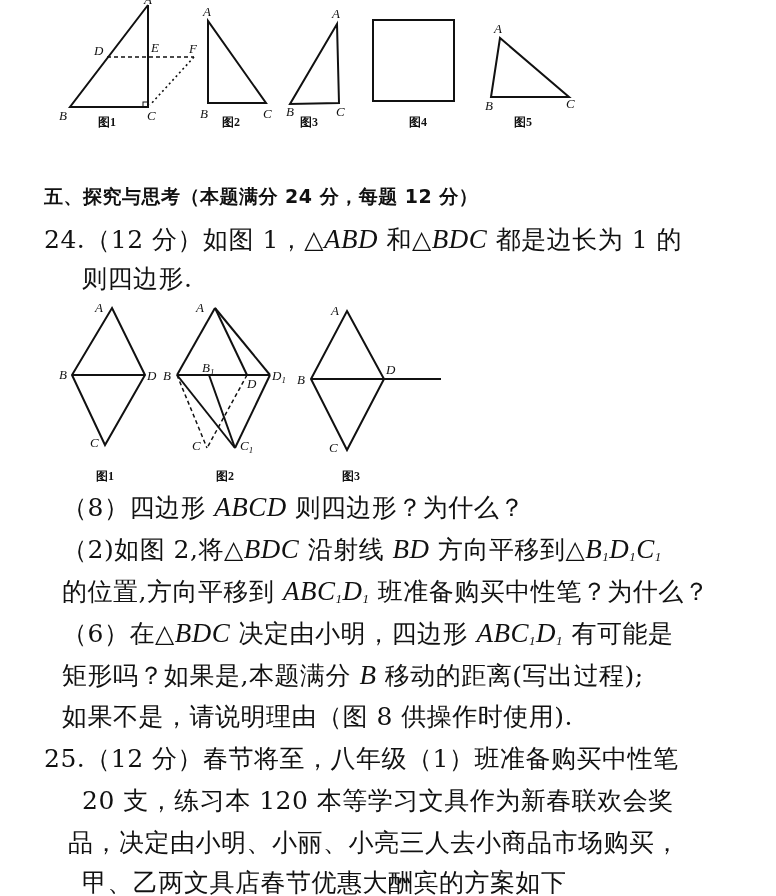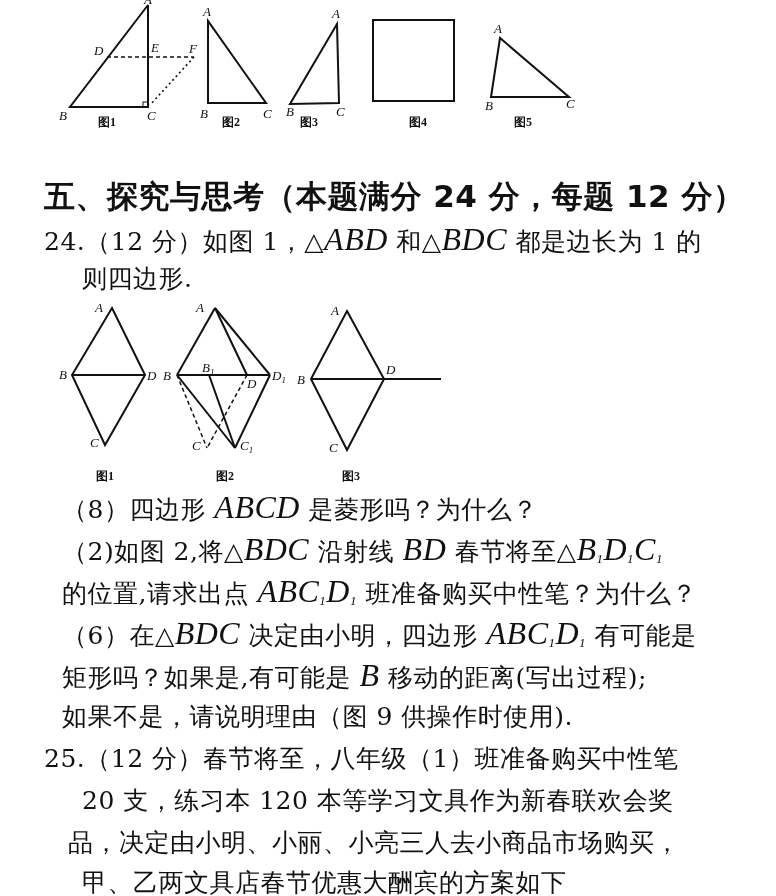--- a/index.html
+++ b/index.html
@@ -2,22 +2,22 @@
 <html><head>
 <meta charset="utf-8">
 <style>
   html, body { margin: 0; padding: 0; background: #ffffff; }
   body { width: 776px; height: 896px; position: relative; overflow: hidden;
          font-family: "DejaVu Serif", "Liberation Serif", serif; color: #111; }
   .abs { position: absolute; }
   svg text { font-family: "Liberation Serif", "DejaVu Serif", serif; font-style: italic; font-size: 13px; fill: #111; }
   svg text.cap { font-style: normal; font-weight: bold; font-size: 12px; }
   .line { position: absolute; left: 0; white-space: nowrap; font-size: 25px; line-height: 30px; letter-spacing: 0.5px; }
-  .heading { font-weight: bold; font-family: "DejaVu Sans", "Liberation Sans", sans-serif; font-size: 31px; }
-  i.m { font-family: "Liberation Serif", serif; font-style: italic; font-size: 32px; }
+  .heading { font-weight: bold; font-family: "DejaVu Sans", "Liberation Sans", sans-serif; font-size: 19px; }
+  i.m { font-family: "Liberation Serif", serif; font-style: italic; font-size: 27px; }
   sub { font-size: 13px; vertical-align: -3px; font-style: italic; font-family: "Liberation Serif", serif; }
 </style>
 </head>
 <body>
 
 <svg class="abs" style="left:0;top:0" width="776" height="135" viewBox="0 0 776 135">
 
   <g stroke="#111" stroke-width="2" fill="none">
     <polyline points="148,5 148,107 70,107 148,5"></polyline>
     <line x1="107" y1="57" x2="194" y2="57" stroke-dasharray="4,3" stroke-width="1.6"></line>
@@ -95,25 +95,25 @@
     <polygon points="297,16 334,84 297,155 261,84"></polygon>
     <line x1="261" y1="84" x2="391" y2="84"></line>
   </g>
   <text x="281" y="20">A</text>
   <text x="247" y="89">B</text>
   <text x="336" y="79">D</text>
   <text x="279" y="157">C</text>
   <text class="cap" x="292" y="185">图3</text>
 </svg>
 
-<div class="line" style="left:62px;top:492px"><span>（8）四边形 </span><i class="m">ABCD</i><span> 是菱形吗？为什么？</span></div>
+<div class="line" style="left:62px;top:492px"><span>（8）四边形 </span><i class="m">ABCD</i><span> 则四边形？为什么？</span></div>
 
-<div class="line" style="left:62px;top:534px"><span>（2)如图 2,将△</span><i class="m">BDC</i><span> 沿射线 </span><i class="m">BD</i><span> 春节将至△</span><i class="m">B</i><sub>1</sub><i class="m">D</i><sub>1</sub><i class="m">C</i><sub>1</sub></div>
-<div class="line" style="left:62px;top:576px"><span>的位置,请求出点 </span><i class="m">ABC</i><sub>1</sub><i class="m">D</i><sub>1</sub><span> 班准备购买中性笔？为什么？</span></div>
+<div class="line" style="left:62px;top:534px"><span>（2)如图 2,将△</span><i class="m">BDC</i><span> 沿射线 </span><i class="m">BD</i><span> 方向平移到△</span><i class="m">B</i><sub>1</sub><i class="m">D</i><sub>1</sub><i class="m">C</i><sub>1</sub></div>
+<div class="line" style="left:62px;top:576px"><span>的位置,方向平移到 </span><i class="m">ABC</i><sub>1</sub><i class="m">D</i><sub>1</sub><span> 班准备购买中性笔？为什么？</span></div>
 
 <div class="line" style="left:62px;top:618px"><span>（6）在△</span><i class="m">BDC</i><span> 决定由小明，四边形 </span><i class="m">ABC</i><sub>1</sub><i class="m">D</i><sub>1</sub><span> 有可能是</span></div>
-<div class="line" style="left:62px;top:660px"><span>矩形吗？如果是,有可能是 </span><i class="m">B</i><span> 移动的距离(写出过程);</span></div>
-<div class="line" style="left:62px;top:702px">如果不是，请说明理由（图 9 供操作时使用).</div>
+<div class="line" style="left:62px;top:660px"><span>矩形吗？如果是,本题满分 </span><i class="m">B</i><span> 移动的距离(写出过程);</span></div>
+<div class="line" style="left:62px;top:702px">如果不是，请说明理由（图 8 供操作时使用).</div>
 
 <div class="line" style="left:44px;top:744px">25.（12 分）春节将至，八年级（1）班准备购买中性笔</div>
 <div class="line" style="left:82px;top:786px">20 支，练习本 120 本等学习文具作为新春联欢会奖</div>
 <div class="line" style="left:68px;top:828px">品，决定由小明、小丽、小亮三人去小商品市场购买，</div>
 <div class="line" style="left:82px;top:868px">甲、乙两文具店春节优惠大酬宾的方案如下</div>
 
 </body></html>

